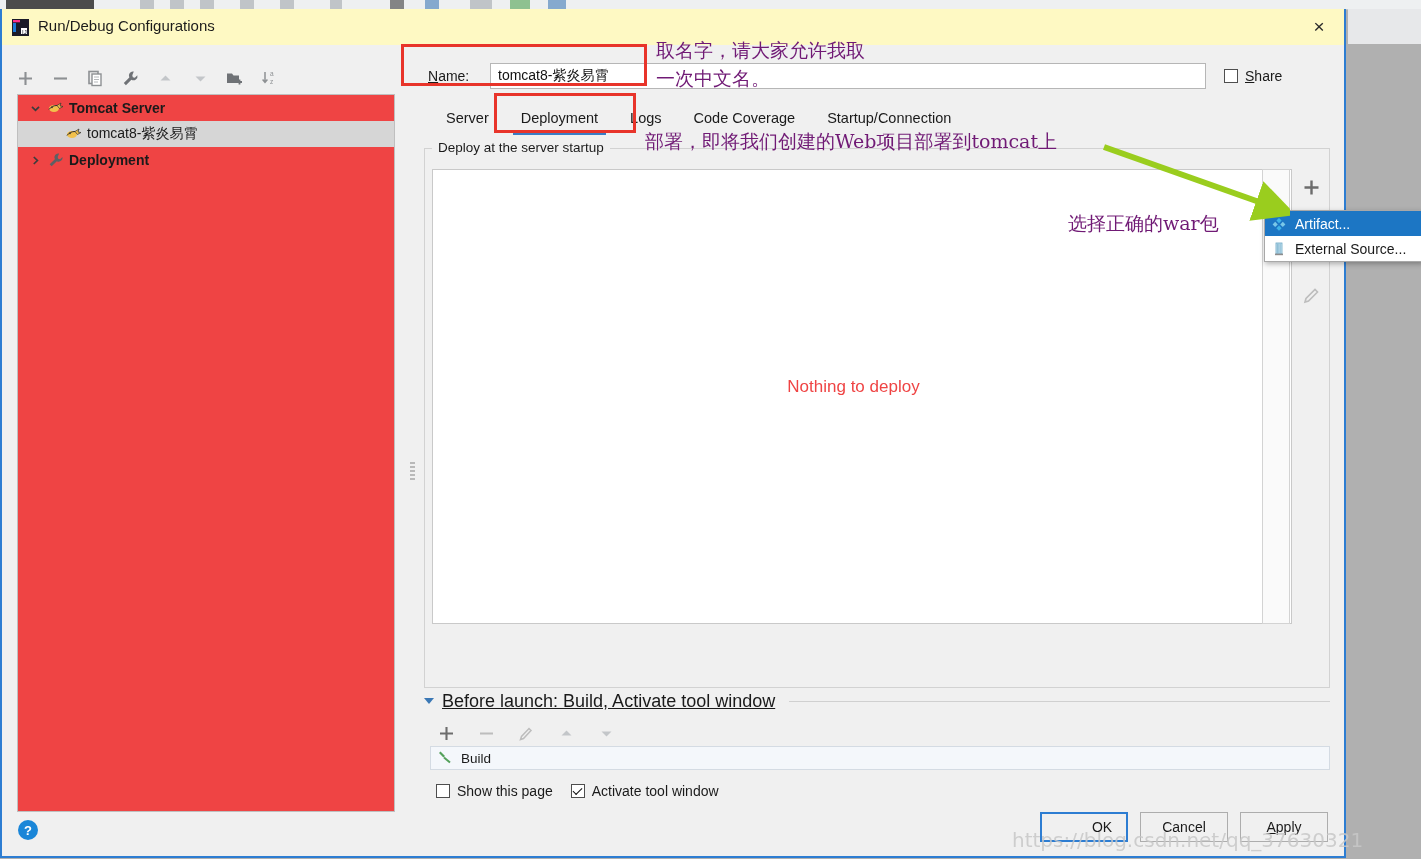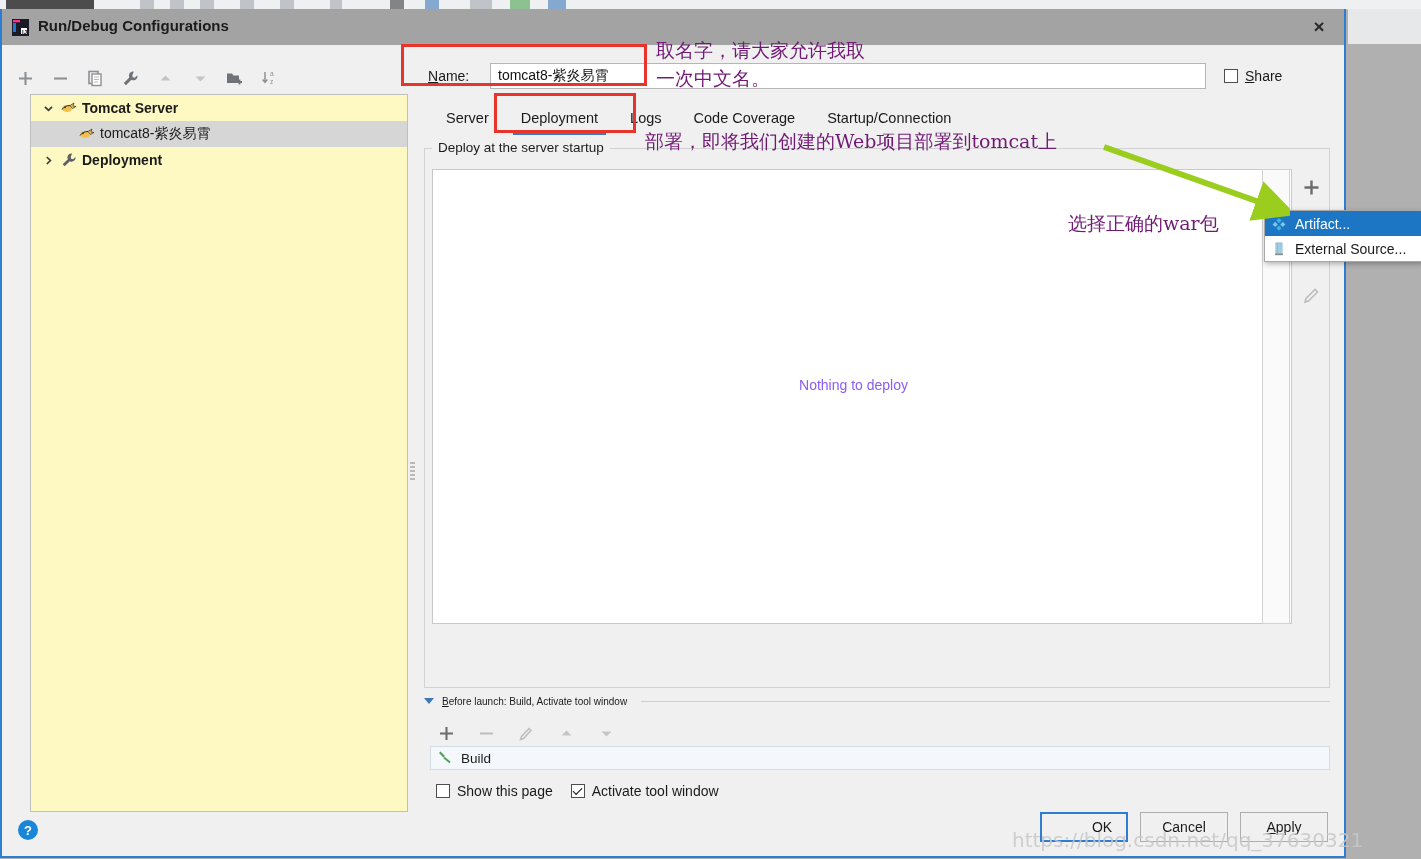--- a/index.html
+++ b/index.html
@@ -15,35 +15,35 @@
   #ide-toolbar-sliver{position:absolute;left:0;top:0;width:1421px;height:9px;
     background:#eef0f1;border-bottom:1px solid #c2c4c6;overflow:hidden;}
   #ide-toolbar-sliver .tb-chunk{position:absolute;top:0;height:9px;background:#9aa0a6;opacity:.55;}
   #ide-bg-panel{position:absolute;left:1348px;top:9px;width:73px;height:35px;
      background:#e7e8ea;border-bottom:1px solid #c9cbcd;}
   #ide-bg-panel2{position:absolute;left:1348px;top:44px;width:73px;height:815px;background:#b0b0b0;}
 
   
   #dialog{position:absolute;left:0;top:9px;width:1346px;height:849px;
     background:#f0f0f0;border:2px solid #2d7dd2;border-top:none;box-sizing:border-box;}
-  #titlebar{position:relative;height:36px;background:#a3a3a3;font-weight:bold;}
+  #titlebar{position:relative;height:36px;background:#fef9c3;}
   #app-icon{position:absolute;left:10px;top:10px;width:17px;height:17px;}
   #title-text{position:absolute;left:36px;top:8px;font-size:15px;color:#1b1b1b;}
   #close-btn{position:absolute;right:10px;top:4px;width:30px;height:28px;
      display:flex;align-items:center;justify-content:center;font-size:19px;color:#2a2a2a;cursor:pointer;}
 
   
   #left-col{position:absolute;left:0;top:36px;width:408px;bottom:0;}
   #tree-toolbar{position:absolute;left:12px;top:18px;width:280px;height:30px;
      display:flex;align-items:center;gap:13px;}
   .tb-ico{width:22px;height:22px;display:flex;align-items:center;justify-content:center;
      color:#8d9093;cursor:pointer;}
   .tb-ico svg{display:block;}
-  #tree-box{position:absolute;left:28px;top:49px;width:378px;height:718px;
-     background:#fef9c3;border:1px solid #bfbfbf;box-sizing:border-box;}
+  #tree-box{position:absolute;left:15px;top:49px;width:378px;height:718px;
+     background:#ef4444;border:1px solid #bfbfbf;box-sizing:border-box;}
   .tree-row{position:relative;height:26px;display:flex;align-items:center;font-size:14px;cursor:pointer;}
   .tree-row.sel{background:#d6d6d6;}
   .tw{width:22px;display:flex;align-items:center;justify-content:center;color:#4a4a4a;font-size:11px;}
   .tree-ico{width:20px;display:flex;align-items:center;justify-content:center;margin-right:3px;}
   .tree-lbl{font-weight:bold;}
   .tree-lbl.plain{font-weight:normal;}
 
   #splitter{position:absolute;left:407px;top:410px;width:7px;height:32px;
      display:flex;flex-direction:column;justify-content:center;align-items:center;gap:2px;}
   #splitter i{width:5px;height:2px;background:#b9b9b9;display:block;}
@@ -69,32 +69,32 @@
   .tab{padding:4px 16px 9px 16px;font-size:14.5px;color:#1a1a1a;cursor:pointer;position:relative;}
   .tab.active:after{content:"";position:absolute;left:8px;right:8px;bottom:0;height:3px;background:#3a7cc4;}
 
   #deploy-group{position:absolute;left:14px;top:103px;right:14px;height:540px;
      border:1px solid #d2d2d2;box-sizing:border-box;background:#f0f0f0;}
   #deploy-legend{position:absolute;left:22px;top:95px;background:#f0f0f0;padding:0 6px;font-size:13.5px;z-index:4;}
   #deploy-inner{position:absolute;left:22px;top:124px;right:52px;height:455px;
      background:#ffffff;border:1px solid #c9c9c9;box-sizing:border-box;}
   #deploy-scroll{position:absolute;right:54px;top:124px;width:28px;height:455px;
      background:#fafafa;border:1px solid #d3d3d3;box-sizing:border-box;}
-  #empty-text{position:absolute;left:0;right:17px;top:207px;text-align:center;color:#8b5cf6;font-size:14px;}
+  #empty-text{position:absolute;left:0;right:17px;top:207px;text-align:center;color:#ef4444;font-size:17px;}
 
   #deploy-btns{position:absolute;right:14px;top:124px;width:38px;height:240px;}
   .dbtn{width:38px;height:36px;display:flex;align-items:center;justify-content:center;
      color:#9b9b9b;font-size:22px;cursor:pointer;}
   .dbtn.plus{color:#6c6c6c;font-size:26px;}
 
   
   #bl-header{position:absolute;left:14px;top:646px;right:14px;height:20px;display:flex;align-items:center;gap:8px;}
   #bl-tri{width:0;height:0;border-left:5px solid transparent;border-right:5px solid transparent;
      border-top:6px solid #3b78b5;cursor:pointer;}
-  #bl-title{font-size:10px;white-space:nowrap;}
+  #bl-title{font-size:18px;white-space:nowrap;text-decoration:underline;}
   #bl-title u{text-decoration:underline;}
   #bl-rule{flex:1;height:1px;background:#d0d0d0;margin-left:6px;}
 
   #bl-toolbar{position:absolute;left:26px;top:674px;height:28px;display:flex;align-items:center;gap:20px;}
   .blt{width:20px;height:20px;display:flex;align-items:center;justify-content:center;color:#b0b0b0;cursor:pointer;}
   .blt.on{color:#6d6d6d;}
 
   #bl-list{position:absolute;left:20px;top:701px;right:14px;height:24px;
      background:#f4f7fb;border:1px solid #d4dbe3;box-sizing:border-box;display:flex;align-items:center;gap:8px;padding-left:7px;}
   #bl-list .lbl{font-size:13.5px;}

